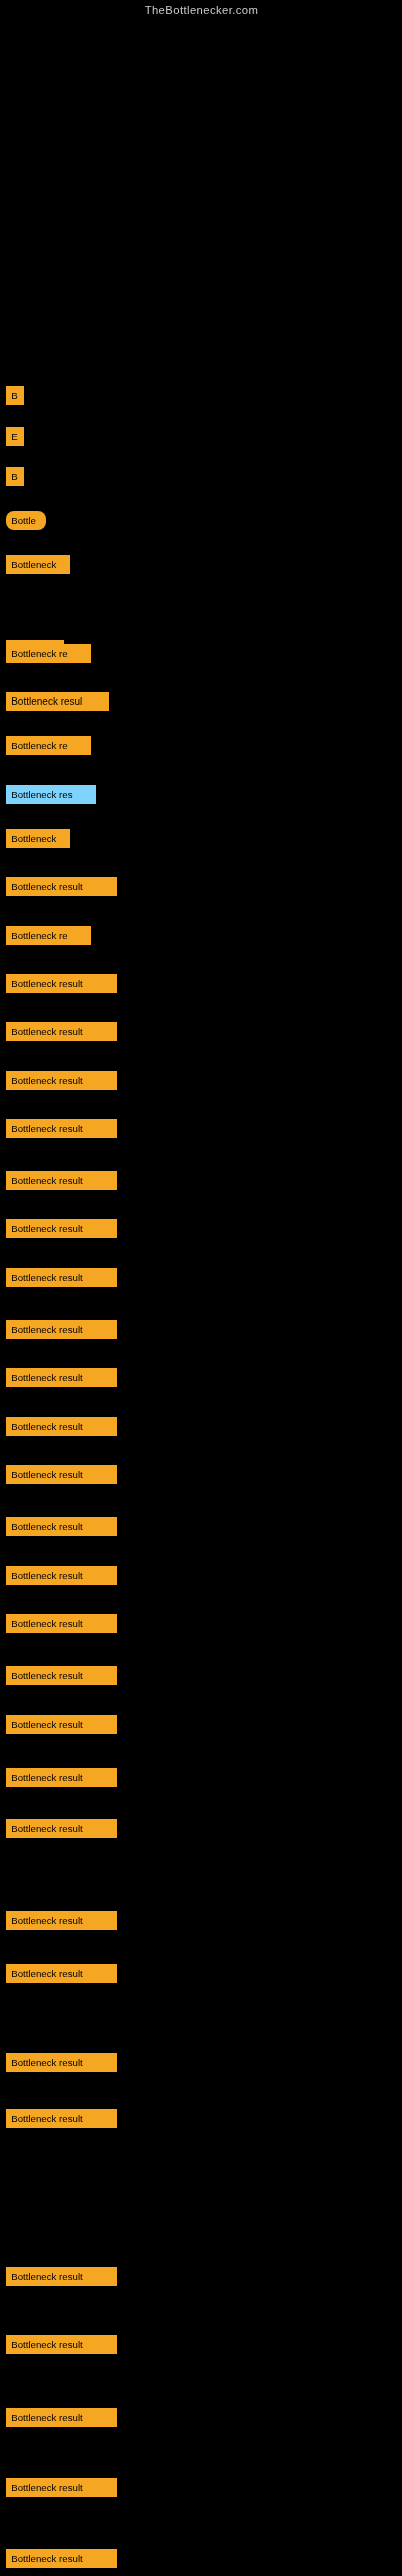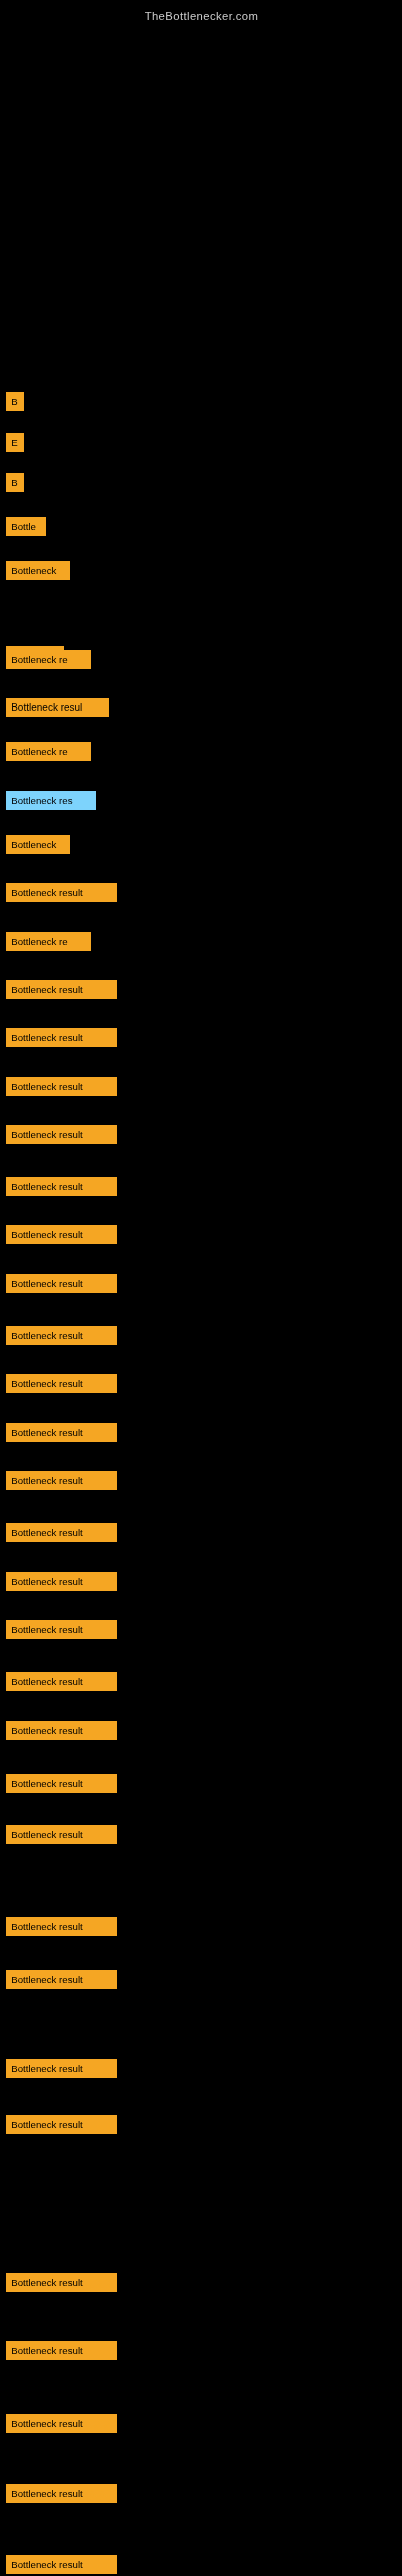--- a/index.html
+++ b/index.html
@@ -13,34 +13,34 @@
       width: 403px;
       min-height: 2576px;
       font-family: Arial, sans-serif;
       position: relative;
     }
 
     .site-title {
       color: #cccccc;
       font-size: 11.3px;
       text-align: center;
-      padding-top: 10px;
+      padding-top: 4px;
       letter-spacing: 0.4px;
     }
   </style>
 </head>
 <body>
 
 <div class="site-title">TheBottlenecker.com</div>
 
 <div id="bottleneck-container" style="position:relative; width:100%; height:2576px;">
     <div style="position: absolute; top: 370px; left: 6.4px; background-color: rgb(245, 166, 35); color: rgb(0, 0, 0); font-size: 9.7px; font-weight: 500; padding: 4px 4.8px; display: inline-block; width: 17.7px; overflow: hidden; white-space: nowrap;">B</div>
     <div style="position: absolute; top: 411px; left: 6.4px; background-color: rgb(245, 166, 35); color: rgb(0, 0, 0); font-size: 9.7px; font-weight: 500; padding: 4px 4.8px; display: inline-block; width: 17.7px; overflow: hidden; white-space: nowrap;">E</div>
     <div style="position: absolute; top: 451px; left: 6.4px; background-color: rgb(245, 166, 35); color: rgb(0, 0, 0); font-size: 9.7px; font-weight: 500; padding: 4px 4.8px; display: inline-block; width: 17.7px; overflow: hidden; white-space: nowrap;">B</div>
-    <div style="position: absolute; top: 495px; left: 6.4px; background-color: rgb(245, 166, 35); color: rgb(0, 0, 0); font-size: 9.7px; font-weight: 500; padding: 4px 4.8px; display: inline-block; width: 40px; overflow: hidden; white-space: nowrap;">Bottle</div>
+    <div style="position: absolute; top: 495px; left: 6.4px; background-color: rgb(245, 166, 35); color: rgb(0, 0, 0); font-size: 9.7px; font-weight: 500; padding: 4px 4.8px; display: inline-block; width: 40px; overflow: hidden; white-space: nowrap; border-radius: 8px;">Bottle</div>
     <div style="position: absolute; top: 539px; left: 6.4px; background-color: rgb(245, 166, 35); color: rgb(0, 0, 0); font-size: 9.7px; font-weight: 500; padding: 4px 4.8px; display: inline-block; width: 64px; overflow: hidden; white-space: nowrap;">Bottleneck</div>
     <div style="position: absolute; top: 584px; left: 6.4px; background-color: rgb(245, 166, 35); color: rgb(0, 0, 0); font-size: 9.7px; font-weight: 500; padding: 4px 4.8px; display: inline-block; width: 58px; overflow: hidden; white-space: nowrap; margin-top: 40px;">Bottlenec</div>
     <div style="position: absolute; top: 628px; left: 6.4px; background-color: rgb(245, 166, 35); color: rgb(0, 0, 0); font-size: 9.7px; font-weight: 500; padding: 4px 4.8px; display: inline-block; width: 85px; overflow: hidden; white-space: nowrap;">Bottleneck re</div>
     <div style="position: absolute; top: 676px; left: 6.4px; background-color: rgb(245, 166, 35); color: rgb(0, 0, 0); font-size: 10px; font-weight: 500; padding: 4px 4.8px; display: inline-block; width: 103px; overflow: hidden; white-space: nowrap;">Bottleneck resul</div>
     <div style="position: absolute; top: 720px; left: 6.4px; background-color: rgb(245, 166, 35); color: rgb(0, 0, 0); font-size: 9.7px; font-weight: 500; padding: 4px 4.8px; display: inline-block; width: 85px; overflow: hidden; white-space: nowrap;">Bottleneck re</div>
     <div style="position: absolute; top: 769px; left: 6.4px; background-color: #7dd3fc; color: rgb(0, 0, 0); font-size: 9.7px; font-weight: 500; padding: 4px 4.8px; display: inline-block; width: 90px; overflow: hidden; white-space: nowrap;">Bottleneck res</div>
     <div style="position: absolute; top: 813px; left: 6.4px; background-color: rgb(245, 166, 35); color: rgb(0, 0, 0); font-size: 9.7px; font-weight: 500; padding: 4px 4.8px; display: inline-block; width: 64px; overflow: hidden; white-space: nowrap;">Bottleneck</div>
     <div style="position: absolute; top: 861px; left: 6.4px; background-color: rgb(245, 166, 35); color: rgb(0, 0, 0); font-size: 9.7px; font-weight: 500; padding: 4px 4.8px; display: inline-block; width: 111px; overflow: hidden; white-space: nowrap;">Bottleneck result</div>
     <div style="position: absolute; top: 910px; left: 6.4px; background-color: rgb(245, 166, 35); color: rgb(0, 0, 0); font-size: 9.7px; font-weight: 500; padding: 4px 4.8px; display: inline-block; width: 85px; overflow: hidden; white-space: nowrap;">Bottleneck re</div>
     <div style="position: absolute; top: 958px; left: 6.4px; background-color: rgb(245, 166, 35); color: rgb(0, 0, 0); font-size: 9.7px; font-weight: 500; padding: 4px 4.8px; display: inline-block; width: 111px; overflow: hidden; white-space: nowrap;">Bottleneck result</div>

